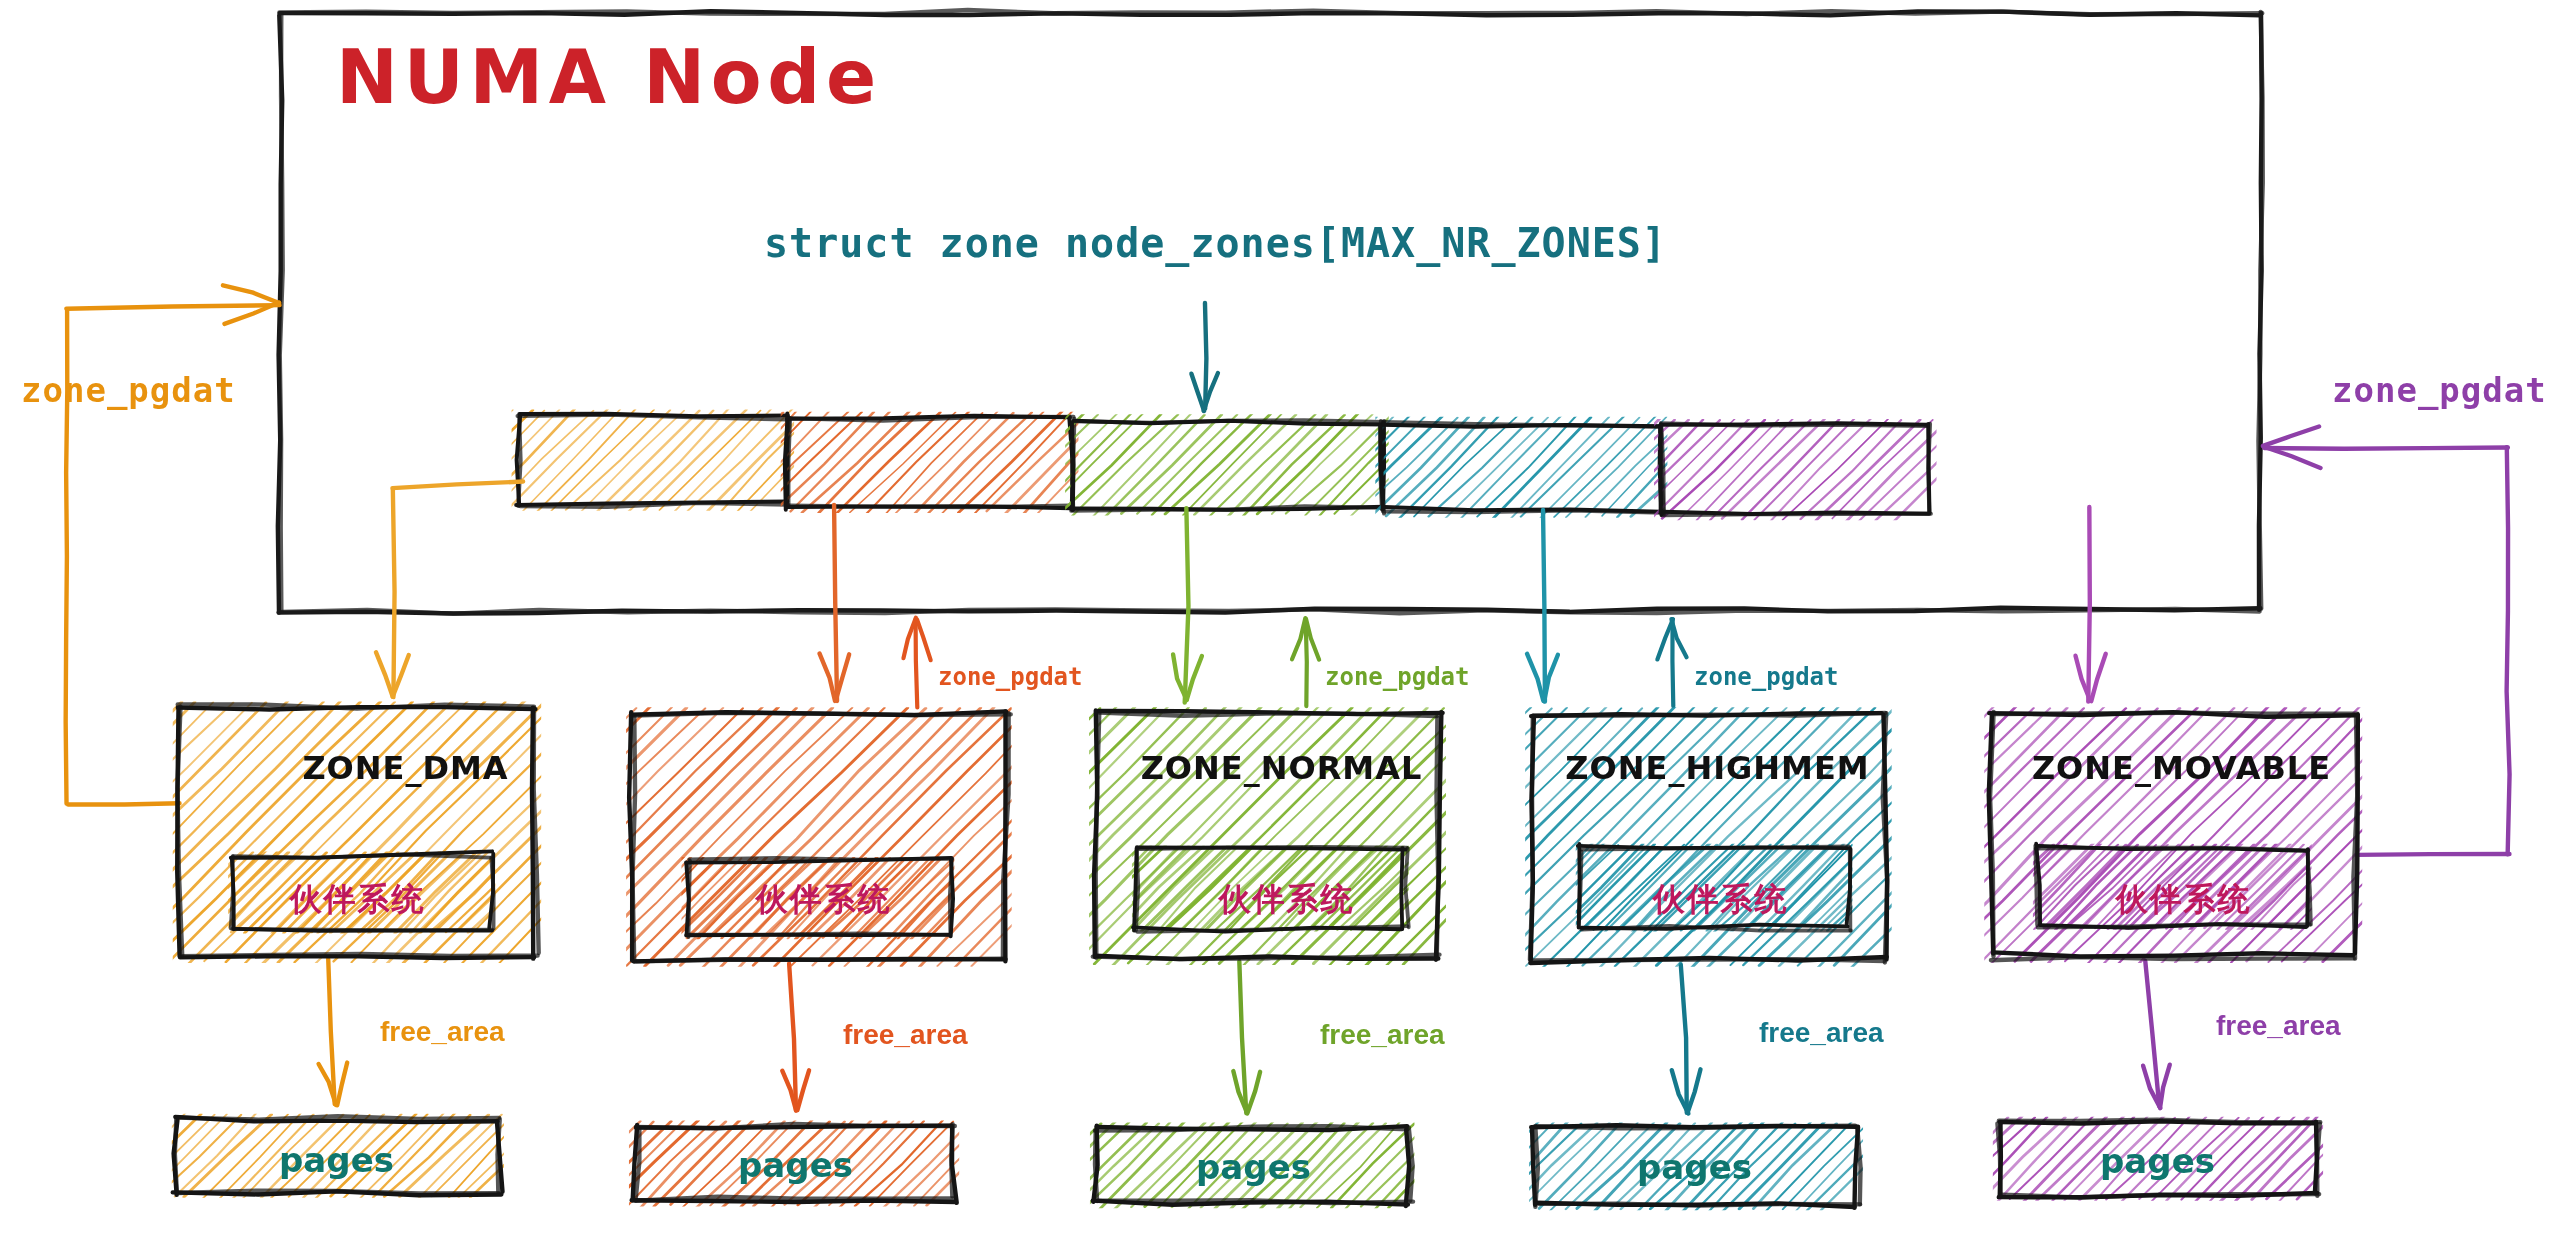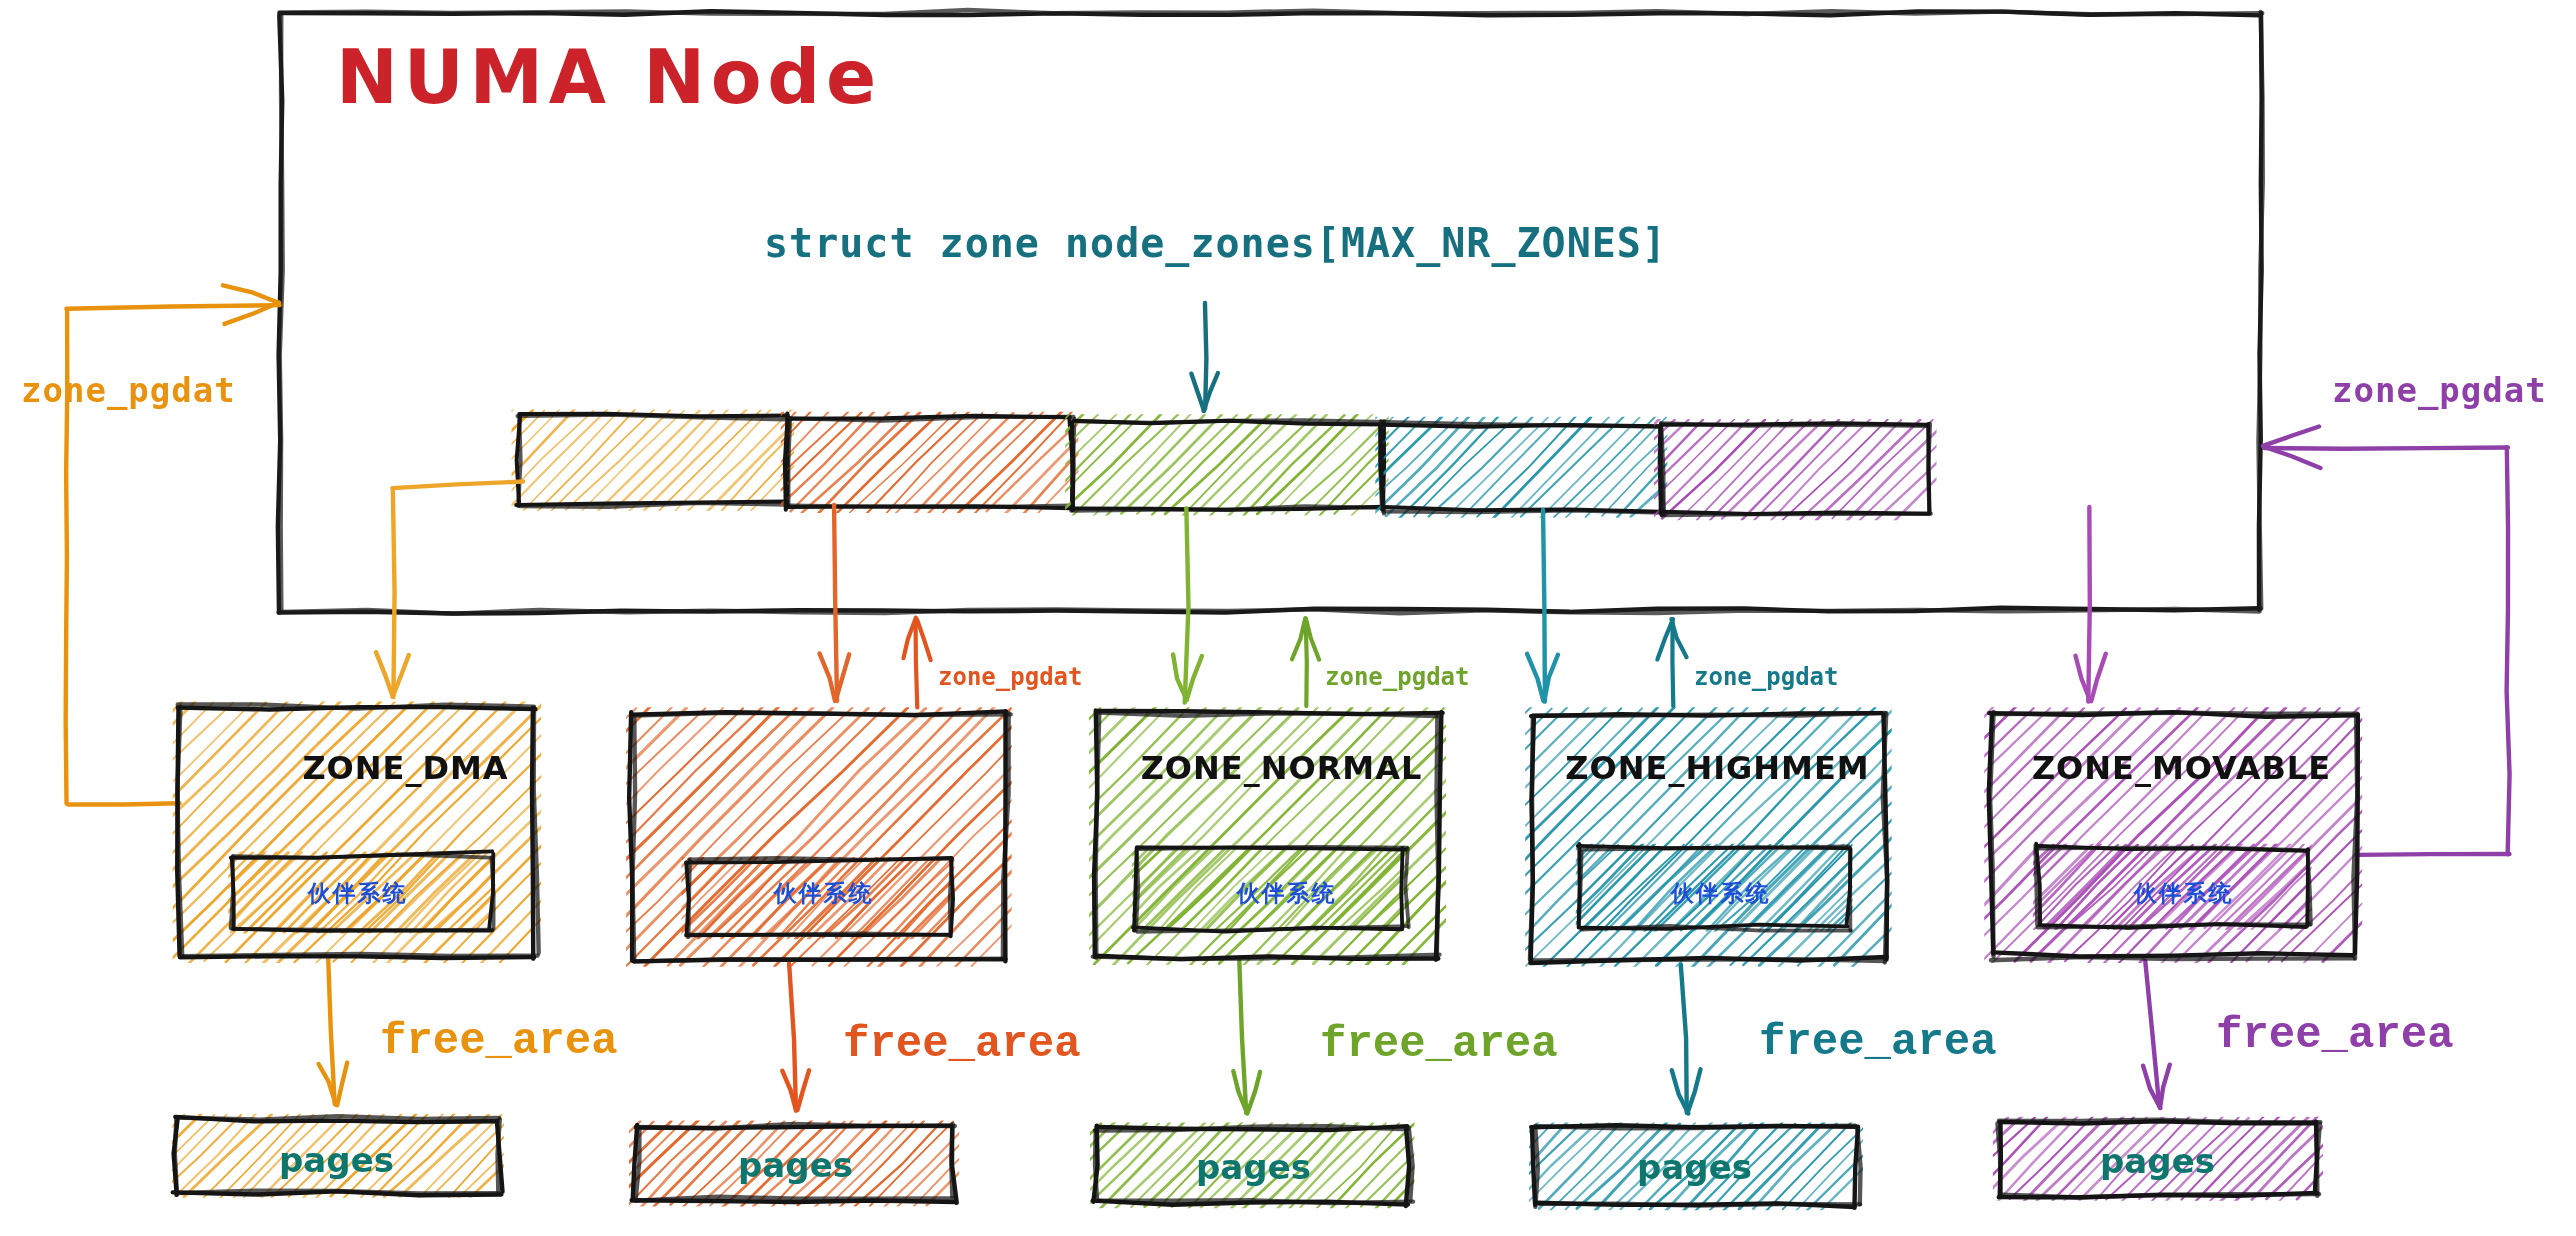--- a/index.html
+++ b/index.html
@@ -25,31 +25,31 @@
   }
   .pgdat-big{
     font-family:"DejaVu Sans Mono","Liberation Mono",monospace;
     font-size:34px;font-weight:700;letter-spacing:1px;
   }
   .pgdat-small{
     font-family:"DejaVu Sans Mono","Liberation Mono",monospace;
     font-size:24px;font-weight:700;letter-spacing:0px;
   }
   .freearea{
-    font-family:Liberation Mono, monospace;
-    font-size:44px;font-weight:700;letter-spacing:0px;
+    font-family:Liberation Sans, sans-serif;
+    font-size:28px;font-weight:700;letter-spacing:0px;
   }
   .zone-name{
     font-family:"DejaVu Sans", sans-serif;
     font-size:32px;font-weight:700;color:#111111;letter-spacing:1px;
     text-align:center;
   }
   .buddy-name{
     font-family:"DejaVu Sans", sans-serif;
-    font-size:23px;font-weight:700;color:#1d4ed8;letter-spacing:1.9px;
+    font-size:32px;font-weight:700;color:#be185d;letter-spacing:1.9px;
     text-align:center;
   }
   .pages-name{
     font-family:"DejaVu Sans", sans-serif;
     font-size:34px;font-weight:700;color:#0f766e;letter-spacing:0px;
     text-align:center;
   }
 </style>
 </head>
 <body>

